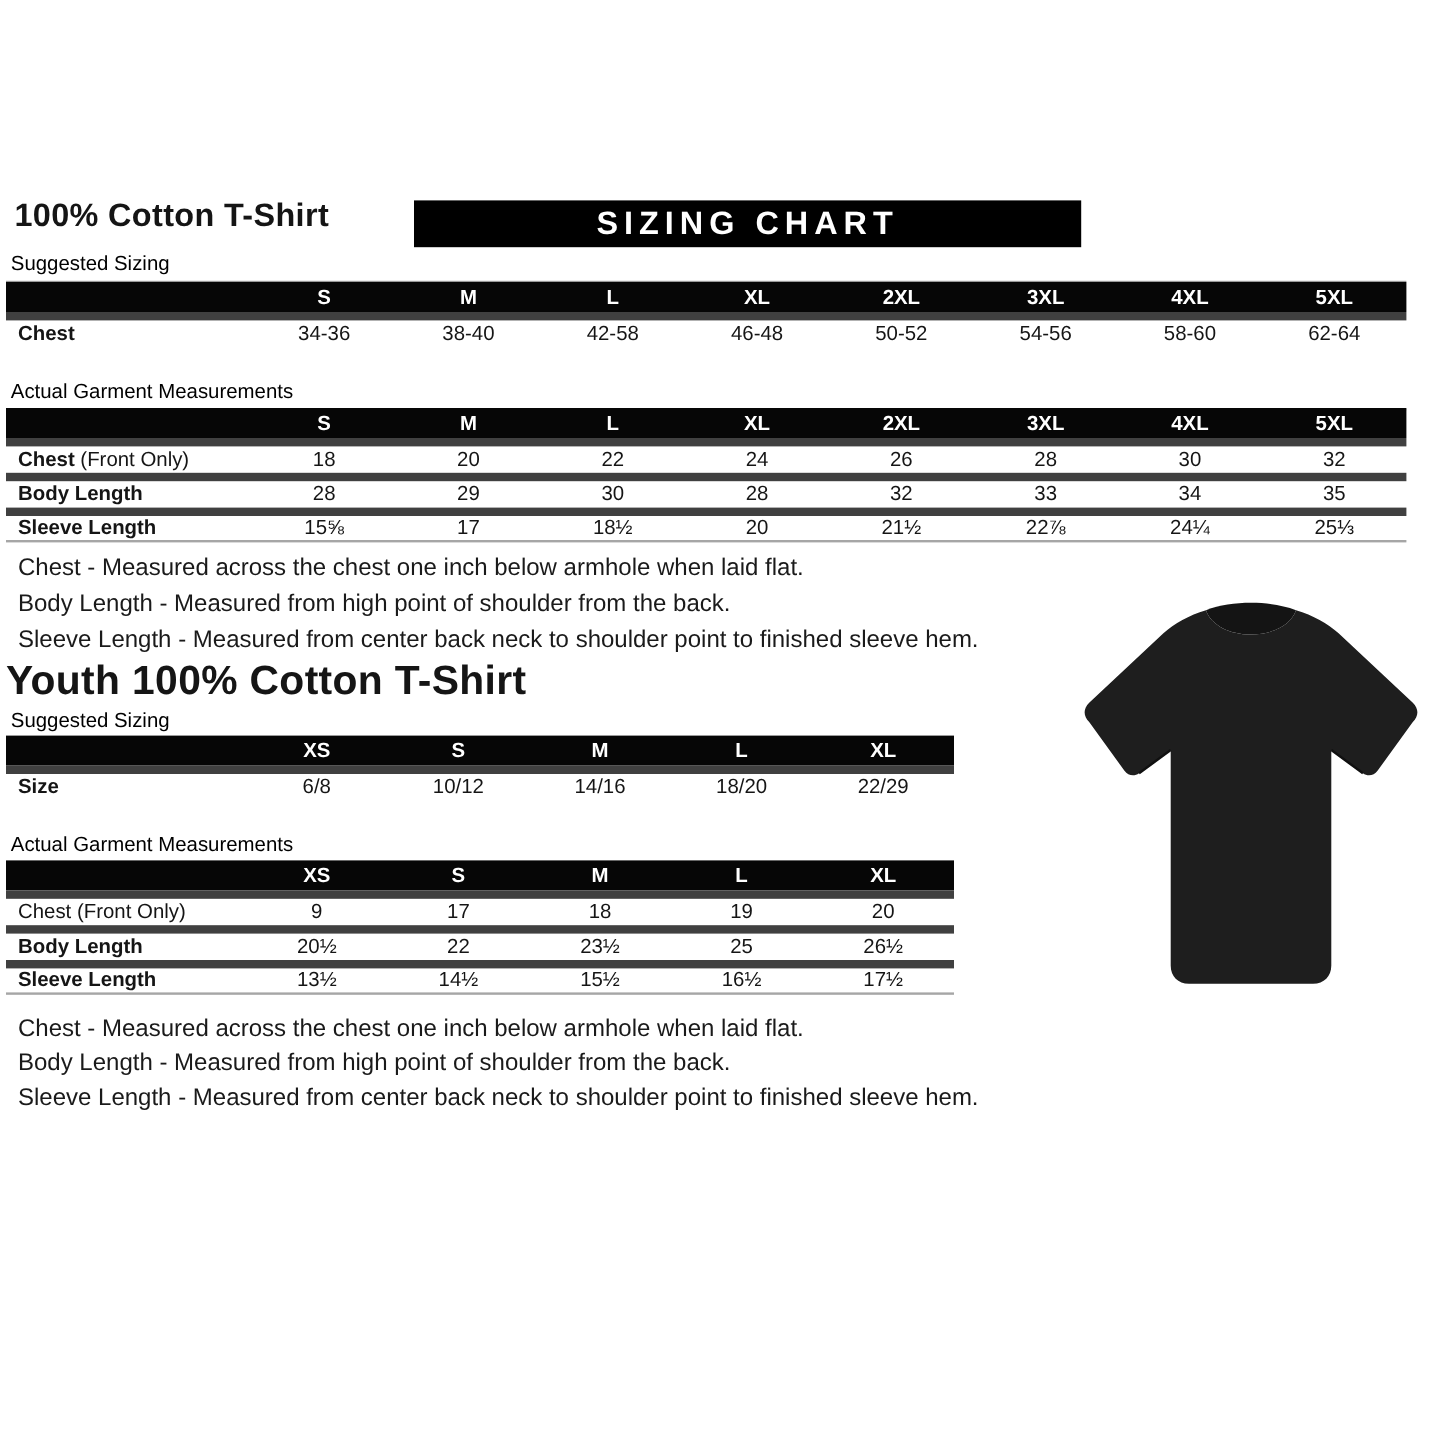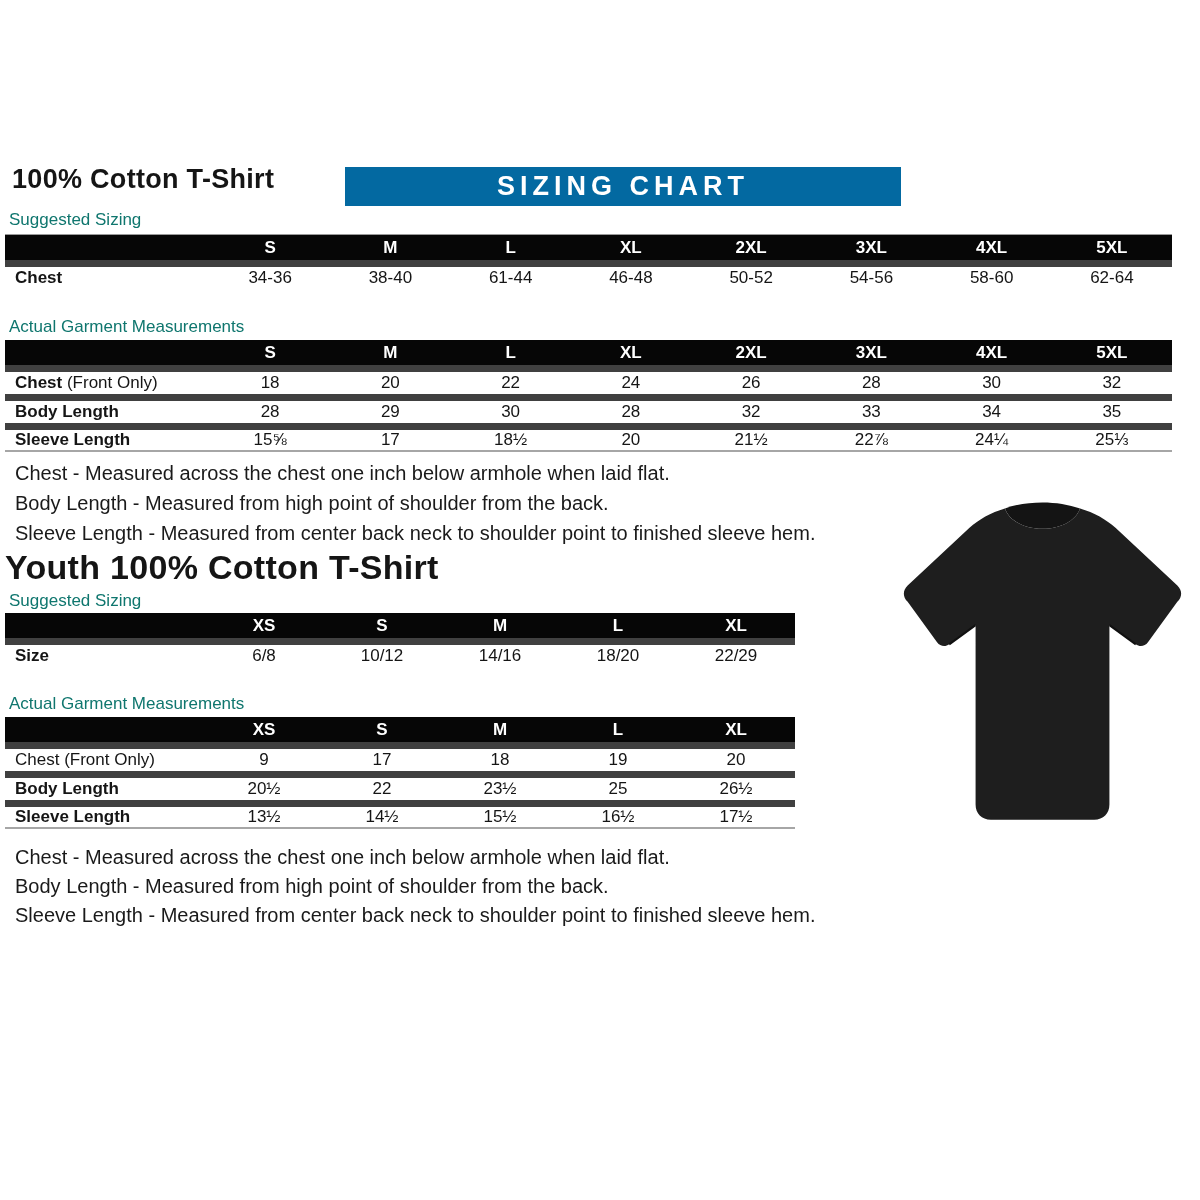--- a/index.html
+++ b/index.html
@@ -2,26 +2,26 @@
 <html><head>
 <meta charset="utf-8">
 <style>
   * { margin:0; padding:0; box-sizing:border-box; }
   html,body { width:1200px; height:1200px; background:#ffffff; overflow:hidden;
     font-family:"Liberation Sans", sans-serif; color:#151515; }
   .abs { position:absolute; }
   #stage { position:relative; width:1200px; height:984px; }
 
   .main-title { left:12px; top:164px; font-size:27px; font-weight:600; letter-spacing:.3px; }
-  .banner { left:345px; top:167px; width:556px; height:39px; background:#0369a1;
+  .banner { left:345px; top:167px; width:556px; height:39px; background:#000000;
     color:#fff; display:flex; align-items:center; justify-content:center;
     font-size:27px; font-weight:800; letter-spacing:5px; }
   .youth-title { left:5px; top:548px; font-size:34px; font-weight:700; letter-spacing:.3px; }
 
-  .section-label { font-size:17px; color:#0f766e; padding:0 0 4px 4px;
+  .section-label { font-size:17px; color:#000000; padding:0 0 4px 4px;
     border-bottom:1px solid #9a9a9a; }
   .lbl-a { width:1167px; }
   .lbl-y { width:790px; }
 
   .table { background:#fff; }
   .w-a { width:1167px; }
   .w-y { width:790px; }
   .trow { display:flex; align-items:center; }
   .thead { background:#060606; color:#ffffff; height:25px; font-weight:bold; }
   .drow { height:29px; border-top:7px solid #404040; }
@@ -59,21 +59,21 @@
         <div class="tcell vcell colhead">XL</div>
         <div class="tcell vcell colhead">2XL</div>
         <div class="tcell vcell colhead">3XL</div>
         <div class="tcell vcell colhead">4XL</div>
         <div class="tcell vcell colhead">5XL</div>
       </div>
       <div class="trow drow">
         <div class="tcell lcell"><span class="row-label-bold">Chest</span></div>
         <div class="tcell vcell">34-36</div>
         <div class="tcell vcell">38-40</div>
-        <div class="tcell vcell">61-44</div>
+        <div class="tcell vcell">42-58</div>
         <div class="tcell vcell">46-48</div>
         <div class="tcell vcell">50-52</div>
         <div class="tcell vcell">54-56</div>
         <div class="tcell vcell">58-60</div>
         <div class="tcell vcell">62-64</div>
       </div>
     </div>
 
   <div class="abs section-label lbl-a" style="left:5px; top:317px;">Actual Garment Measurements</div>
   <div class="abs table w-a table-actual" style="left:5px; top:340px;">

